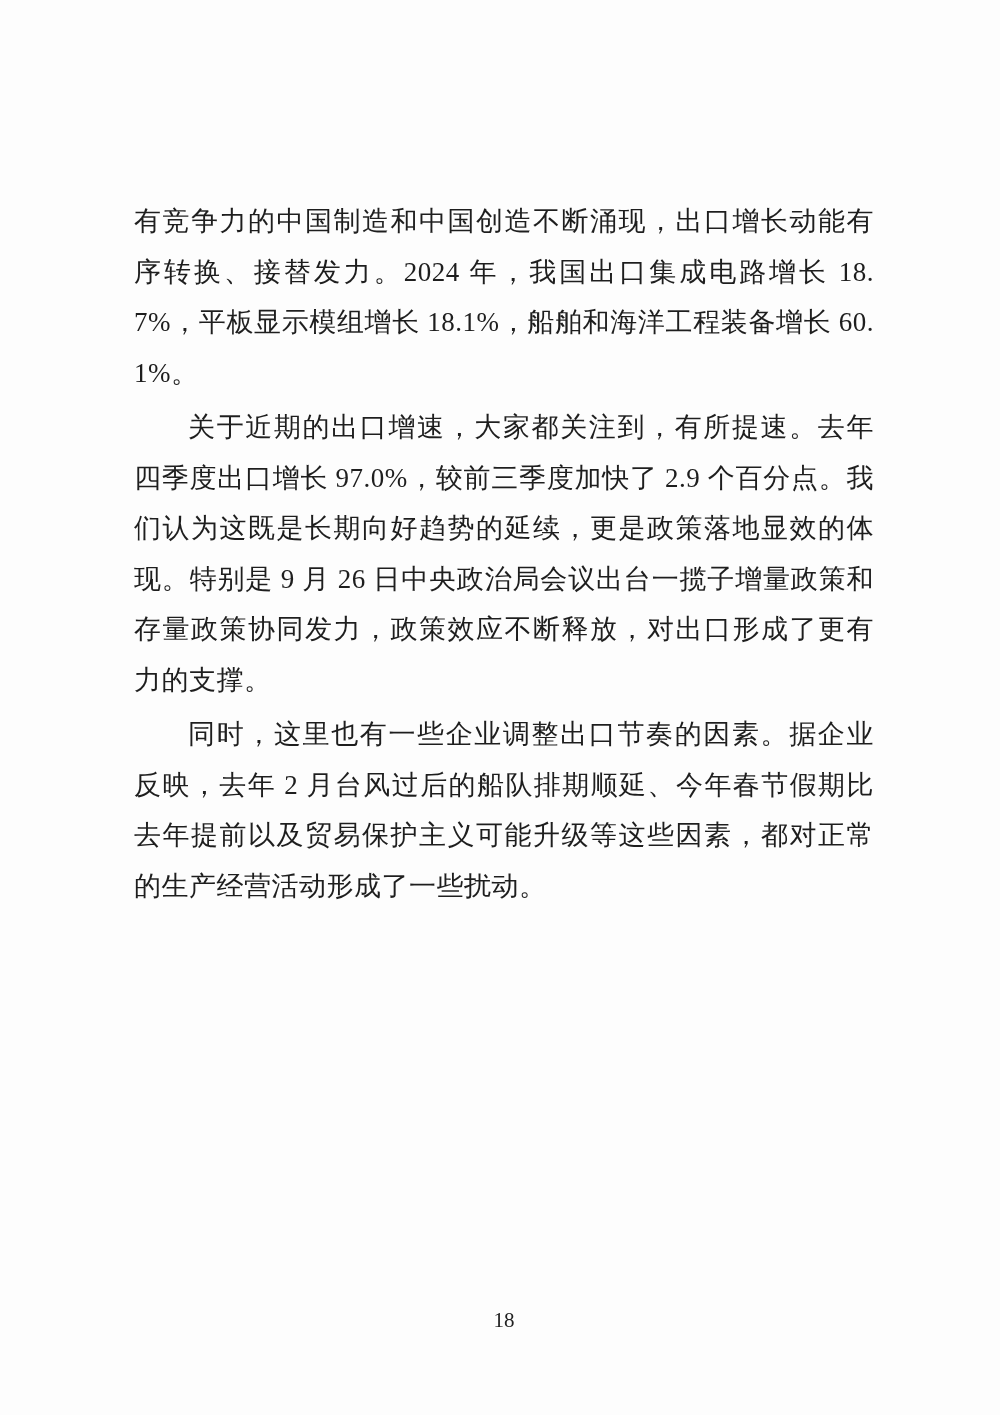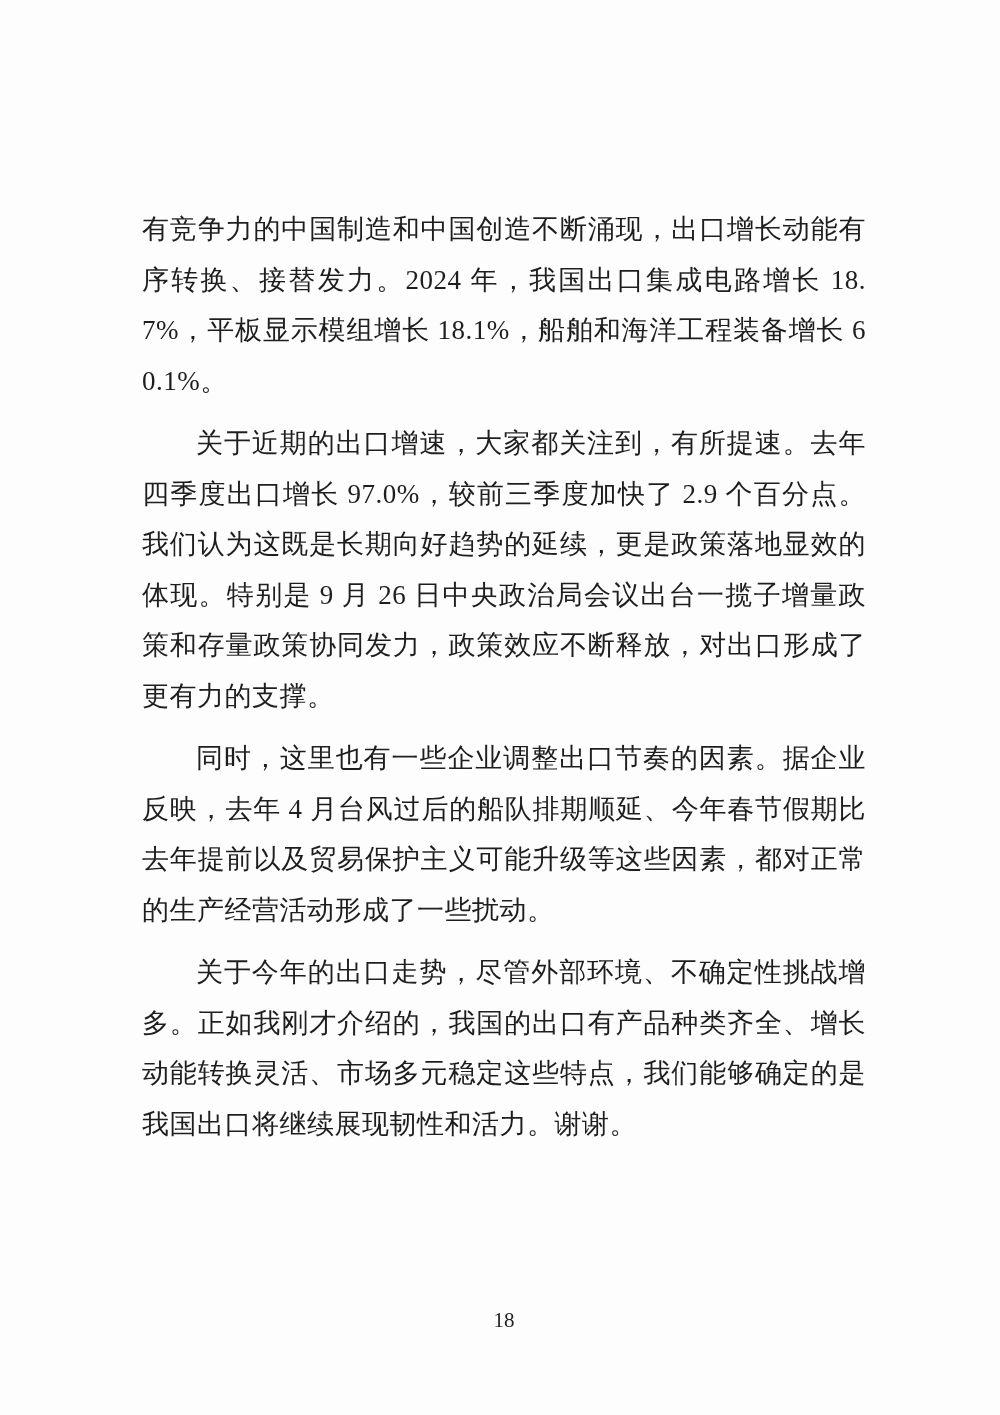--- a/index.html
+++ b/index.html
@@ -20,21 +20,21 @@
     color: #1e1e1e;
     overflow: hidden;
   }
   .content {
     position: absolute;
     left: 130px;
     top: 192px;
     width: 748px;
   }
   .content p {
-    margin: 12px;
+    margin: 4px;
     font-size: 27px;
     line-height: 50.5px;
     text-align: justify;
     text-justify: inter-ideograph;
     letter-spacing: 0.5px;
     word-break: break-all;
   }
   .content p.indent {
     text-indent: 2em;
   }
@@ -49,17 +49,16 @@
     font-family: "Liberation Serif", "DejaVu Serif", serif;
   }
 </style>
 </head>
 <body>
 
 <div class="page">
   <div class="content">
     <p>有竞争力的中国制造和中国创造不断涌现，出口增长动能有序转换、接替发力。2024 年，我国出口集成电路增长 18.7%，平板显示模组增长 18.1%，船舶和海洋工程装备增长 60.1%。</p>
     <p class="indent">关于近期的出口增速，大家都关注到，有所提速。去年四季度出口增长 97.0%，较前三季度加快了 2.9 个百分点。我们认为这既是长期向好趋势的延续，更是政策落地显效的体现。特别是 9 月 26 日中央政治局会议出台一揽子增量政策和存量政策协同发力，政策效应不断释放，对出口形成了更有力的支撑。</p>
-    <p class="indent">同时，这里也有一些企业调整出口节奏的因素。据企业反映，去年 4 月台风过后的船队排期顺延、今年春节假期比去年提前以及贸易保护主义可能升级等这些因素，都对正常的生产经营活动形成了一些扰动。</p>
-    <p class="indent">关于今年的出口走势，尽管外部环境、不确定性挑战增多。正如我刚才介绍的，我国的出口有产品种类齐全、增长动能转换灵活、市场多元稳定这些特点，我们能够确定的是我国出口将继续展现韧性和活力。谢谢。</p>
+    <p class="indent">同时，这里也有一些企业调整出口节奏的因素。据企业反映，去年 2 月台风过后的船队排期顺延、今年春节假期比去年提前以及贸易保护主义可能升级等这些因素，都对正常的生产经营活动形成了一些扰动。</p>
   </div>
   <div class="page-number">18</div>
 </div>
 
 </body></html>

